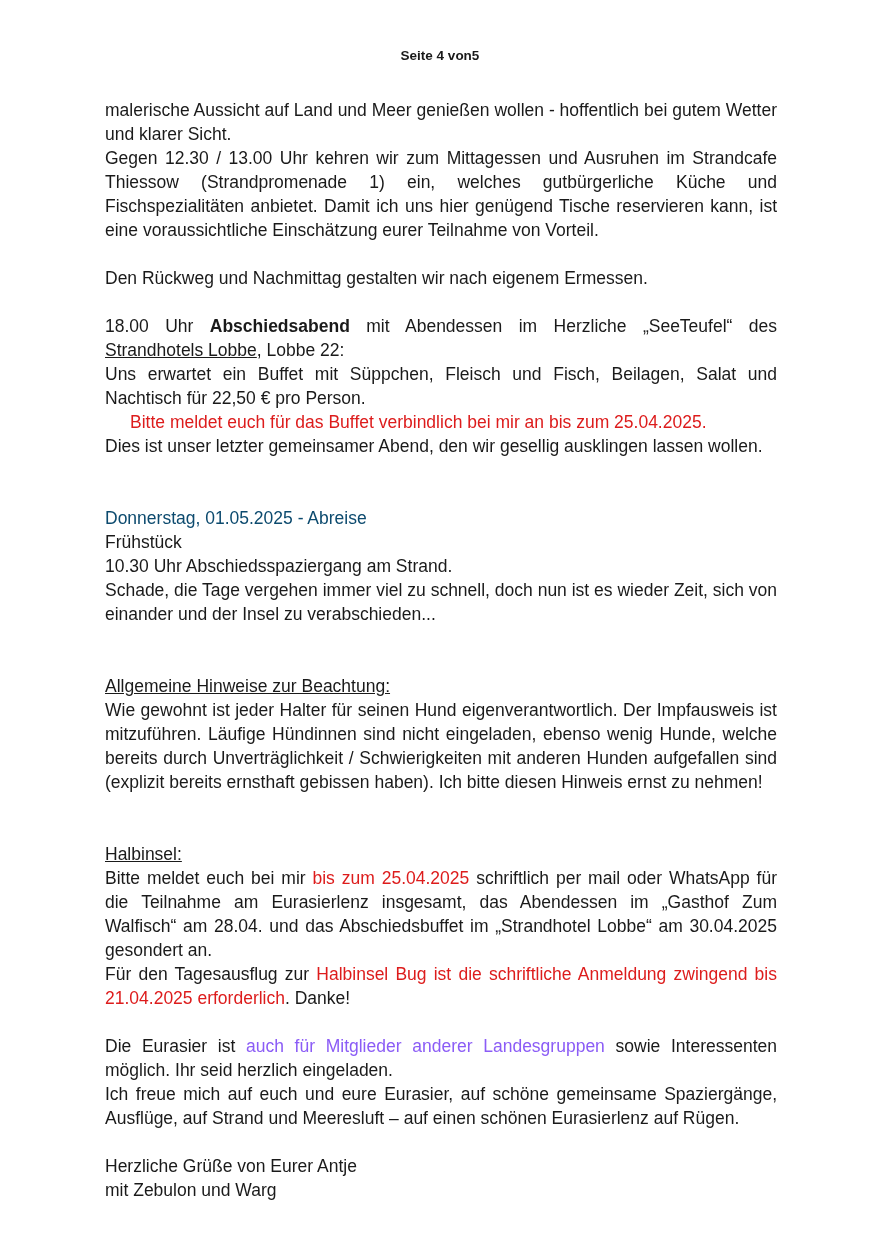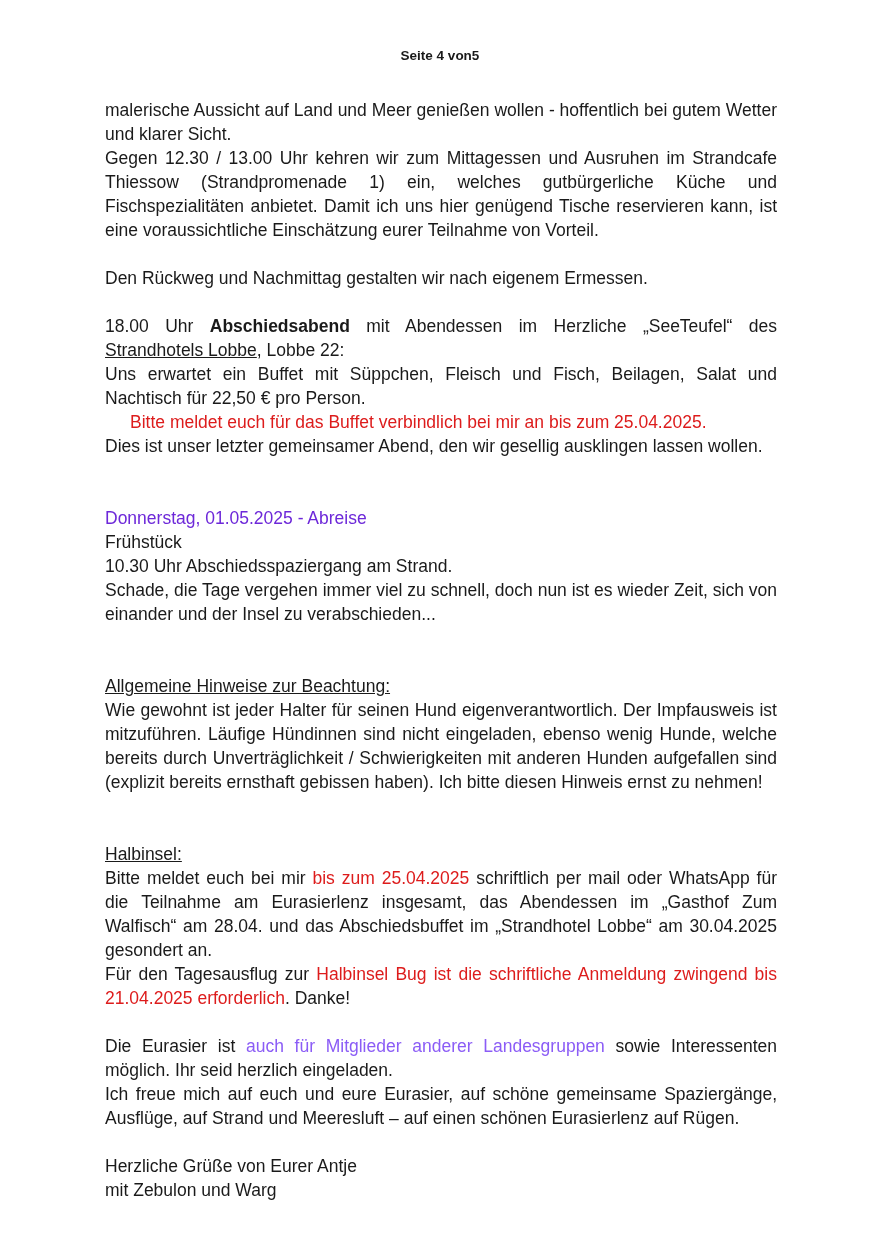--- a/index.html
+++ b/index.html
@@ -58,21 +58,21 @@
       <p class="para justify"><span class="run">Gegen 12.30 / 13.00 Uhr kehren wir zum Mittagessen und Ausruhen im Strandcafe Thiessow (Strandpromenade 1) ein, welches gutbürgerliche Küche und Fischspezialitäten anbietet. Damit ich uns hier genügend Tische reservieren kann, ist eine voraussichtliche Einschätzung eurer Teilnahme von Vorteil.</span></p>
       <p class="para blank">&nbsp;</p>
       <p class="para"><span class="run">Den Rückweg und Nachmittag gestalten wir nach eigenem Ermessen.</span></p>
       <p class="para blank">&nbsp;</p>
       <p class="para justify"><span class="run">18.00 Uhr </span><span class="run bold">Abschiedsabend</span><span class="run"> mit Abendessen im Herzliche „SeeTeufel“ des </span><span class="run underline">Strandhotels Lobbe</span><span class="run">, Lobbe 22:</span></p>
       <p class="para justify"><span class="run">Uns erwartet ein Buffet mit Süppchen, Fleisch und Fisch, Beilagen, Salat und Nachtisch für 22,50 € pro Person.</span></p>
       <p class="para"><span class="run" style="color: rgb(221, 28, 28); margin-left: 25px;">Bitte meldet euch für das Buffet verbindlich bei mir an bis zum 25.04.2025.</span></p>
       <p class="para"><span class="run">Dies ist unser letzter gemeinsamer Abend, den wir gesellig ausklingen lassen wollen.</span></p>
       <p class="para blank">&nbsp;</p>
       <p class="para blank">&nbsp;</p>
-      <p class="para"><span class="run" style="color: #6d28d9; text-align: right;">Donnerstag, 01.05.2025 - Abreise</span></p>
+      <p class="para"><span class="run" style="color: #0c4a6e; text-align: right;">Donnerstag, 01.05.2025 - Abreise</span></p>
       <p class="para"><span class="run">Frühstück</span></p>
       <p class="para"><span class="run">10.30 Uhr Abschiedsspaziergang am Strand.</span></p>
       <p class="para justify"><span class="run">Schade, die Tage vergehen immer viel zu schnell, doch nun ist es wieder Zeit, sich von einander und der Insel zu verabschieden...</span></p>
       <p class="para blank">&nbsp;</p>
       <p class="para blank">&nbsp;</p>
       <p class="para"><span class="run underline">Allgemeine Hinweise zur Beachtung:</span></p>
       <p class="para justify"><span class="run">Wie gewohnt ist jeder Halter für seinen Hund eigenverantwortlich. Der Impfausweis ist mitzuführen. Läufige Hündinnen sind nicht eingeladen, ebenso wenig Hunde, welche bereits durch Unverträglichkeit / Schwierigkeiten mit anderen Hunden aufgefallen sind (explizit bereits ernsthaft gebissen haben). Ich bitte diesen Hinweis ernst zu nehmen!</span></p>
       <p class="para blank">&nbsp;</p>
       <p class="para blank">&nbsp;</p>
       <p class="para"><span class="run underline">Halbinsel:</span></p>

